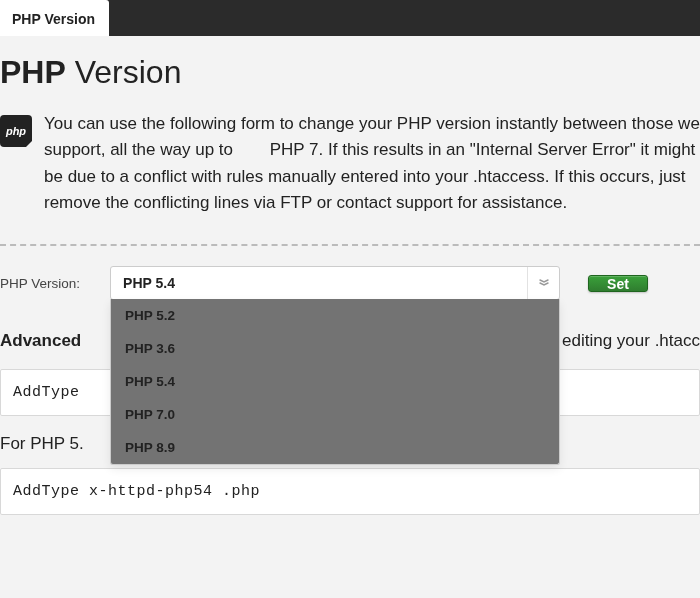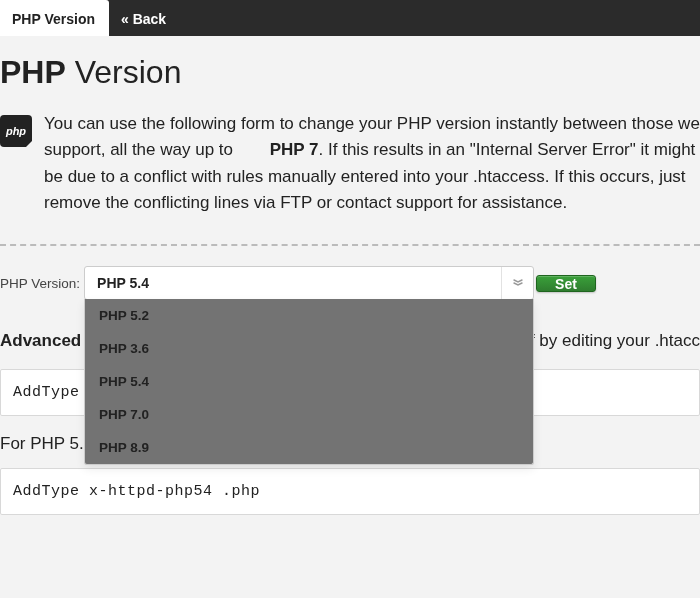--- a/index.html
+++ b/index.html
@@ -51,25 +51,25 @@
     color: #fff; font-size: 11px; font-weight: 700;
     display: flex; align-items: center; justify-content: center;
     position: relative; margin-top: 4px;
     font-style: italic;
   }
   .php-badge::after {
     content: ''; position: absolute; right: -2px; bottom: -2px;
     border: 5px solid transparent; border-bottom-color: #f3f3f3; border-right-color: #f3f3f3;
   }
   p.intro { font-size: 17px; line-height: 1.55; margin: 0 0 20px 0; color: #222; }
-  p.intro .b { font-weight: 700; padding-left: 32px; }
+  p.intro .b { font-weight: 400; padding-left: 32px; }
   .dashed-divider {
     border: none; border-top: 2px dashed #bbb; margin: 8px 0 20px 0;
   }
-  .form-row { display: flex; align-items: center; gap: 2px; position: relative; }
+  .form-row { display: flex; align-items: center; gap: 28px; position: relative; }
   .form-label { font-size: 13.5px; color: #444; margin-right: 2px; }
   .select-wrap {
     position: relative;
     flex: 0 0 450px;
   }
   .select-box {
     height: 34px; background: #fff; border: 1px solid #ccc; border-radius: 3px;
     display: flex; align-items: center; padding: 0 12px; font-size: 14px; font-weight: 600;
     cursor: pointer; position: relative;
   }
@@ -102,21 +102,20 @@
     padding: 14px 12px; font-family: "Courier New", monospace; font-size: 15px;
     letter-spacing: 0.5px; margin-bottom: 18px;
   }
   .sublabel { font-size: 17px; margin: 10px 0 14px 0; }
 </style>
 </head>
 <body>
 
 <div class="tabbar">
   <div class="tab active">PHP Version</div>
-  <div class="tab back">« Back</div>
 </div>
 
 <div class="content">
 
   <h1>
     <span class="bold">PHP</span><span> Version</span>
   </h1>
 
   <div class="intro-row">
     <div class="php-badge">php</div>

